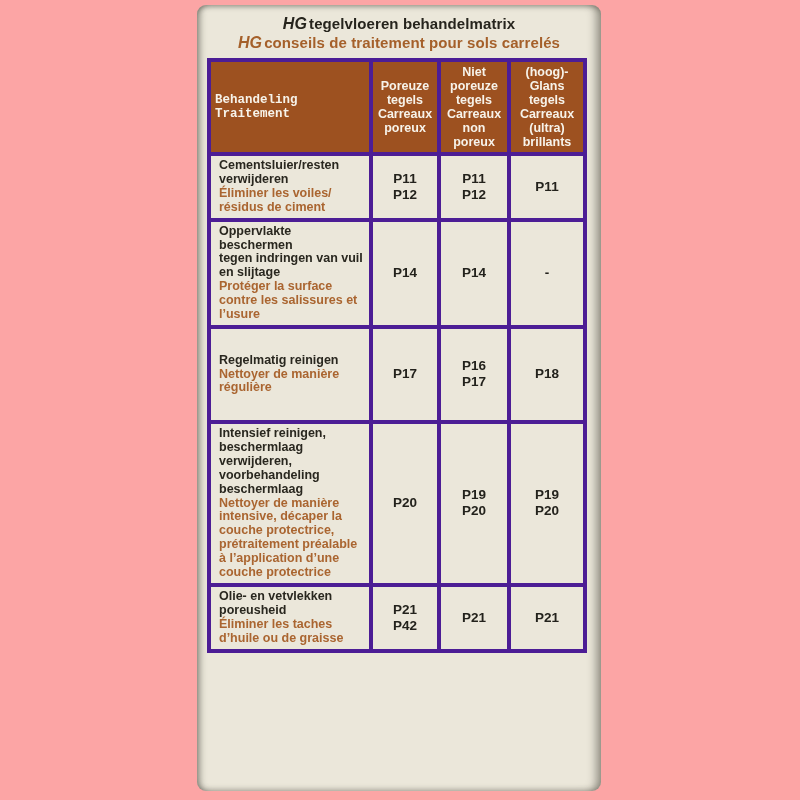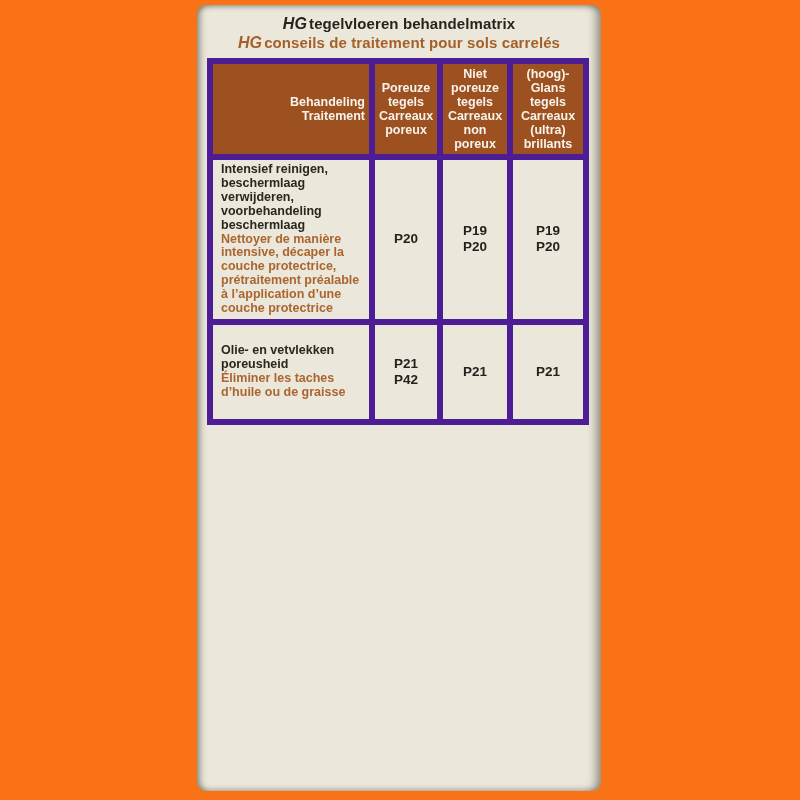--- a/index.html
+++ b/index.html
@@ -10,21 +10,21 @@
     background: #000000;
     overflow: hidden;
     font-family: "Liberation Sans", sans-serif;
   }
 
   .backdrop {
     position: absolute;
     inset: 0;
     width: 800px;
     height: 800px;
-    background: #f97316;
+    background: #fca5a5;
   }
 
   .product-label {
     position: absolute;
     left: 197px;
     top: 5px;
     width: 404px;
     height: 786px;
     background: #ebe7da;
     border-radius: 9px;
@@ -61,38 +61,39 @@
 
   table.matrix {
     position: absolute;
     left: 10px;
     top: 53px;
     width: 376px;
     border-collapse: collapse;
     table-layout: fixed;
   }
   table.matrix td, table.matrix th {
-    border: 6px solid #4c1d95;
+    border: 4px solid #4c1d95;
     padding: 3px 4px;
     vertical-align: middle;
     overflow: hidden;
   }
 
   thead th {
     background: #9d5120;
     color: #f7f3ea;
     font-size: 12.5px;
     line-height: 14px;
     font-weight: bold;
     height: 84px;
   }
   th.head-treatment {
-    text-align: right;
+    text-align: left;
     padding-left: 8px;
     white-space: pre-line;
+    font-family: Liberation Mono, monospace;
   }
   th.head-col {
     text-align: center;
     white-space: pre-line;
     padding-left: 2px;
     padding-right: 2px;
   }
 
   tbody td.c0 {
     text-align: left;
@@ -166,20 +167,57 @@
 Glans
 tegels
 Carreaux
 (ultra)
 brillants</th>
         </tr>
       </thead>
       <tbody>
         <tr>
           <td class="c0">
+            <div class="nl-text">Cementsluier/resten
+verwijderen</div>
+            <div class="fr-text">Éliminer les voiles/
+résidus de ciment</div>
+          </td>
+          <td class="pc">P11
+P12</td>
+          <td class="pc">P11
+P12</td>
+          <td class="pc">P11</td>
+        </tr>
+        <tr>
+          <td class="c0">
+            <div class="nl-text">Oppervlakte beschermen
+tegen indringen van vuil
+en slijtage</div>
+            <div class="fr-text">Protéger la surface
+contre les salissures et
+l’usure</div>
+          </td>
+          <td class="pc">P14</td>
+          <td class="pc">P14</td>
+          <td class="pc">-</td>
+        </tr>
+        <tr>
+          <td class="c0">
+            <div class="nl-text">Regelmatig reinigen</div>
+            <div class="fr-text">Nettoyer de manière
+régulière</div>
+          </td>
+          <td class="pc">P17</td>
+          <td class="pc">P16
+P17</td>
+          <td class="pc">P18</td>
+        </tr>
+        <tr>
+          <td class="c0">
             <div class="nl-text">Intensief reinigen,
 beschermlaag
 verwijderen,
 voorbehandeling
 beschermlaag</div>
             <div class="fr-text">Nettoyer de manière
 intensive, décaper la
 couche protectrice,
 prétraitement préalable
 à l’application d’une

